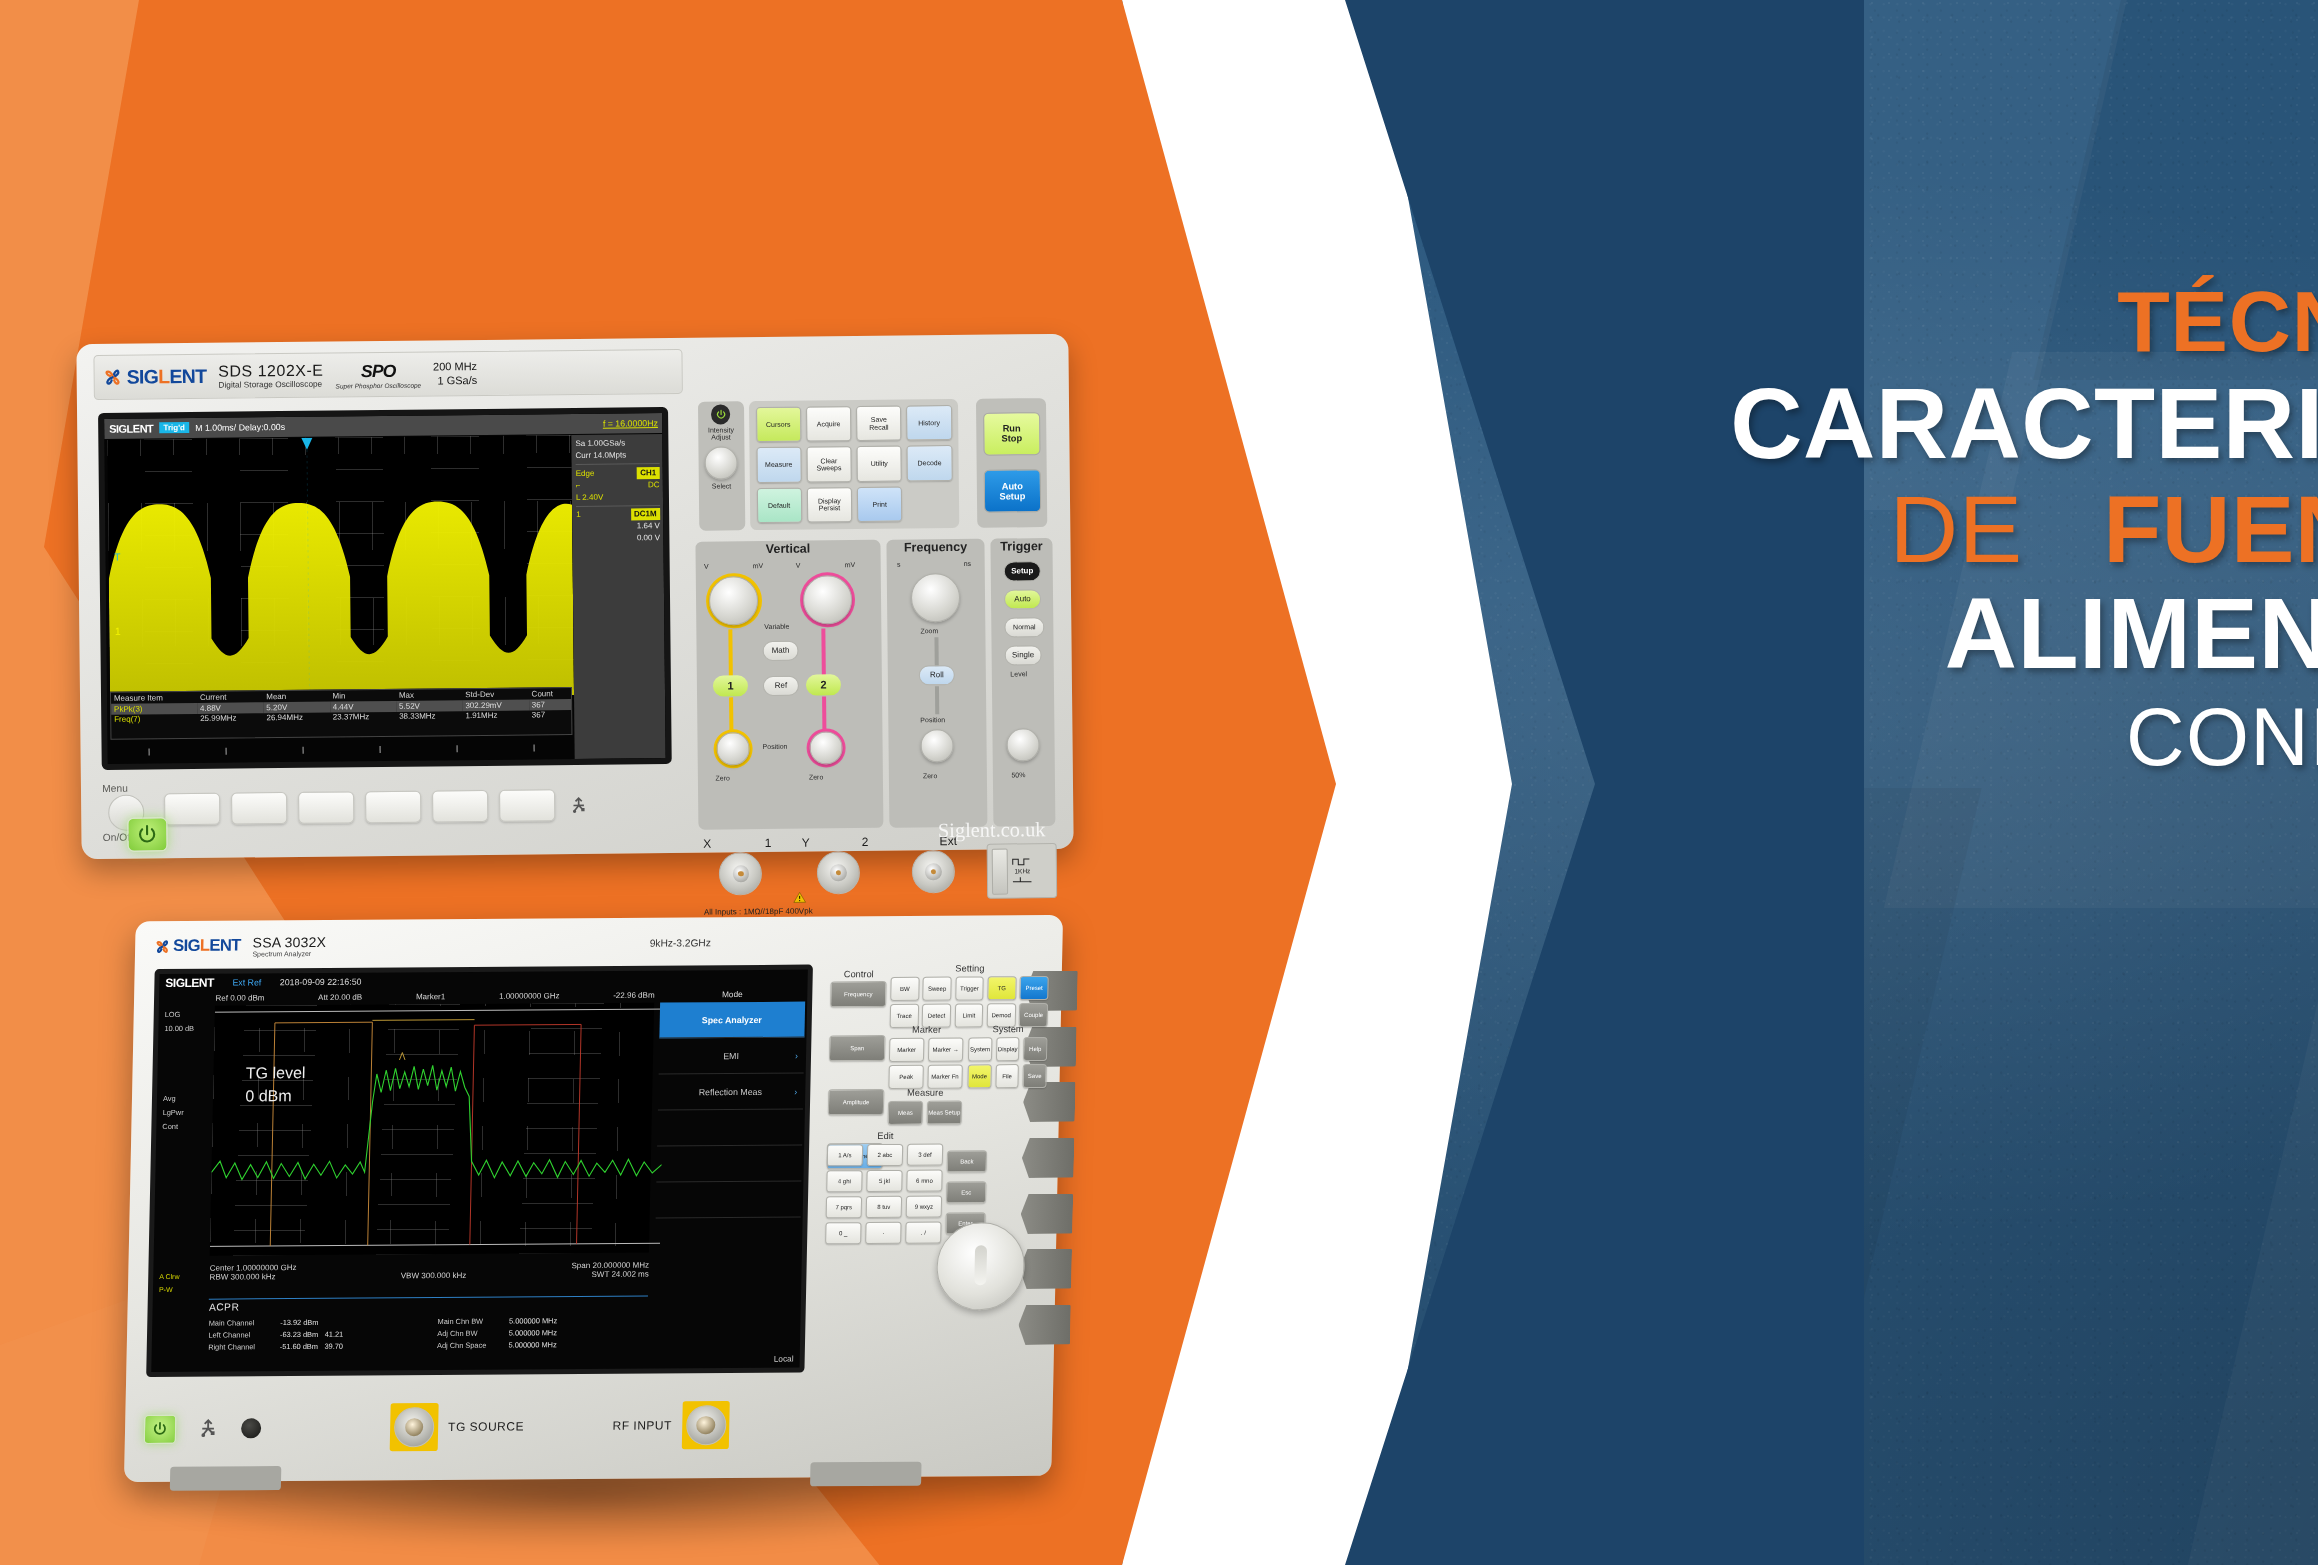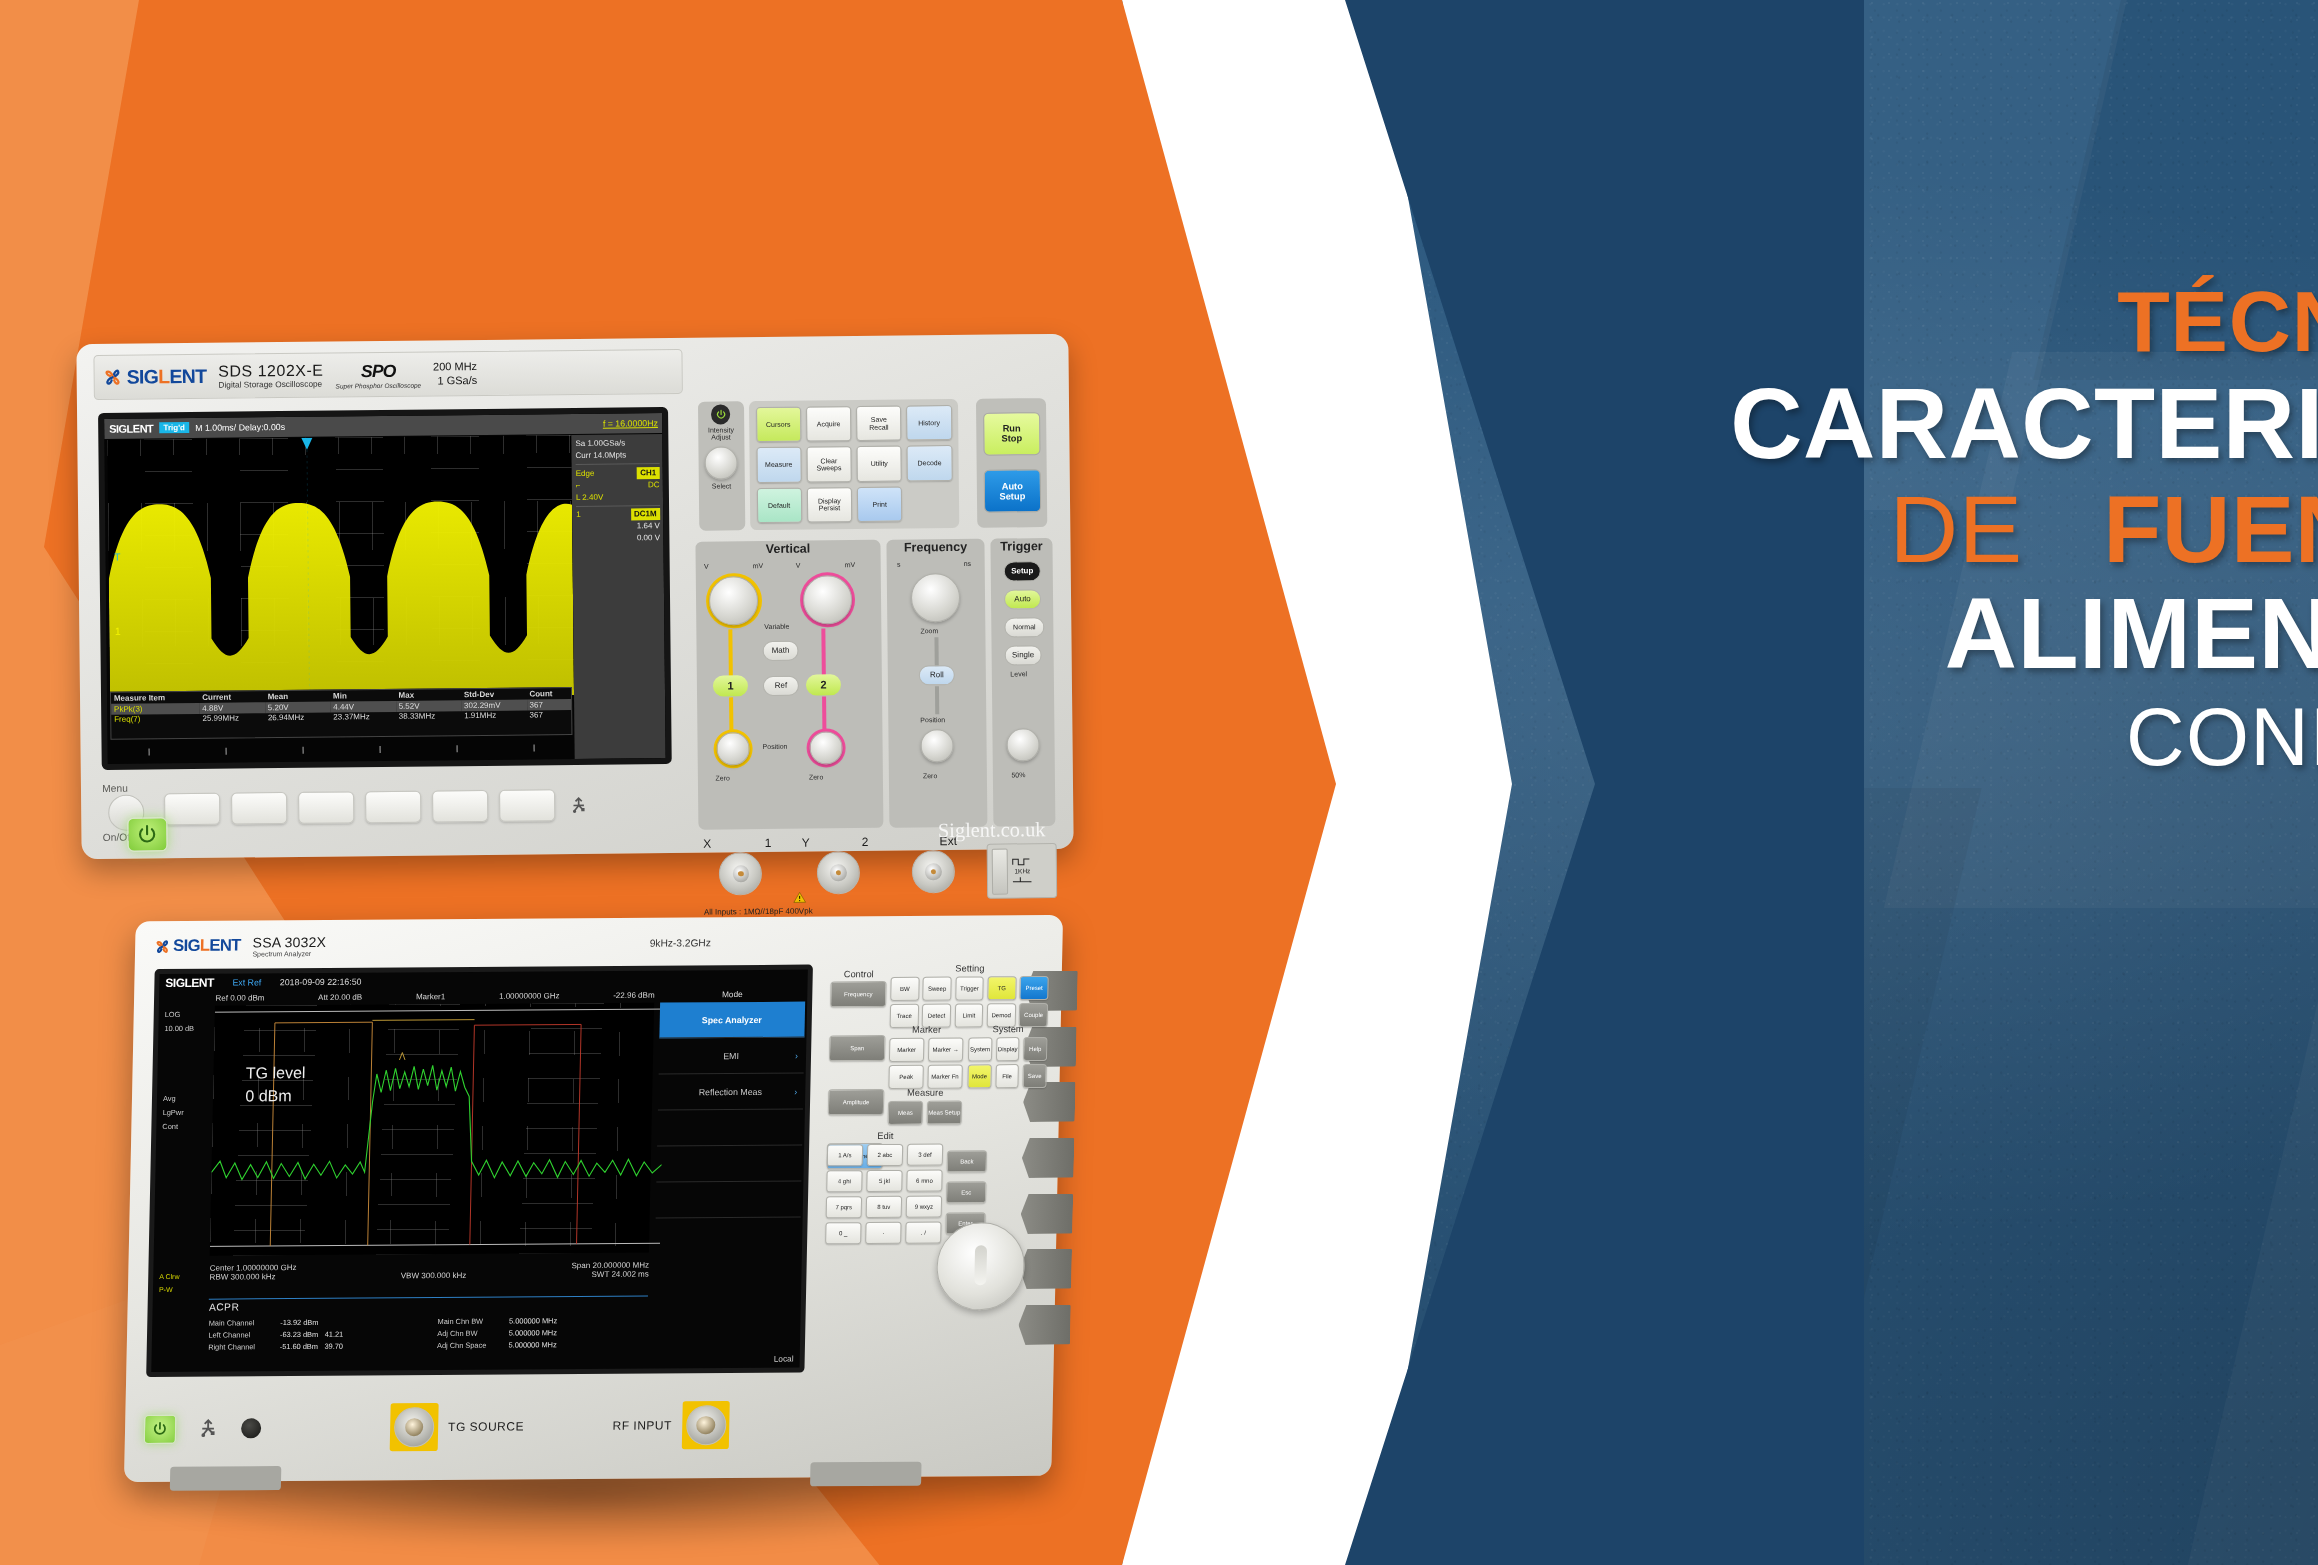--- a/index.html
+++ b/index.html
@@ -110,21 +110,21 @@
   .sc-wave{position:absolute;left:2.8px;top:21.3px;width:464px;height:260px;}
   .sc-side{position:absolute;right:0;top:21.3px;width:91px;bottom:0;background:#3C3C3C;
      padding:2.8px 3.7px;color:#E6E6E6;font-size:8px;line-height:1.5;}
   .sc-side .yl{color:#DCE000;}
   .sc-side .chip{background:#DCE000;color:#111;padding:0 3.2px;font-weight:700;}
   .sc-side .row{display:flex;justify-content:space-between;}
   .sc-side hr{border:none;border-top:0.5px solid #5a5a5a;margin:2.3px 0;}
   .sc-table{position:absolute;left:2.8px;bottom:24px;right:93px;height:48px;background:#0B0B0B;
      border:0.5px solid #444;color:#DEDEDE;font-size:8px;}
   .sc-table table{width:100%;border-collapse:collapse;}
-  .sc-table th{font-weight:700;text-align:left;padding:0.9px 2.8px;color:#D8D8D8;}
+  .sc-table th{font-weight:400;text-align:left;padding:0.9px 2.8px;color:#D8D8D8;}
   .sc-table td{padding:0.9px 2.8px;}
   .sc-table tr.r1{background:#4F4F4F;}
   .sc-table tr.r1 td:first-child,.sc-table tr.r2 td:first-child{color:#DCE000;}
   .sc-softkeys{position:absolute;left:2.8px;bottom:2.8px;right:93px;height:17.6px;
       display:flex;justify-content:space-around;align-items:center;}
   .sc-softkeys i{display:block;width:1.4px;height:7.4px;background:#aaa;}
 
   .scope-bottomrow{position:absolute;left:21.3px;top:438px;width:575px;height:56px;
       display:flex;align-items:center;gap:11px;}
   .menu-onoff{width:36px;height:36px;border-radius:50%;

